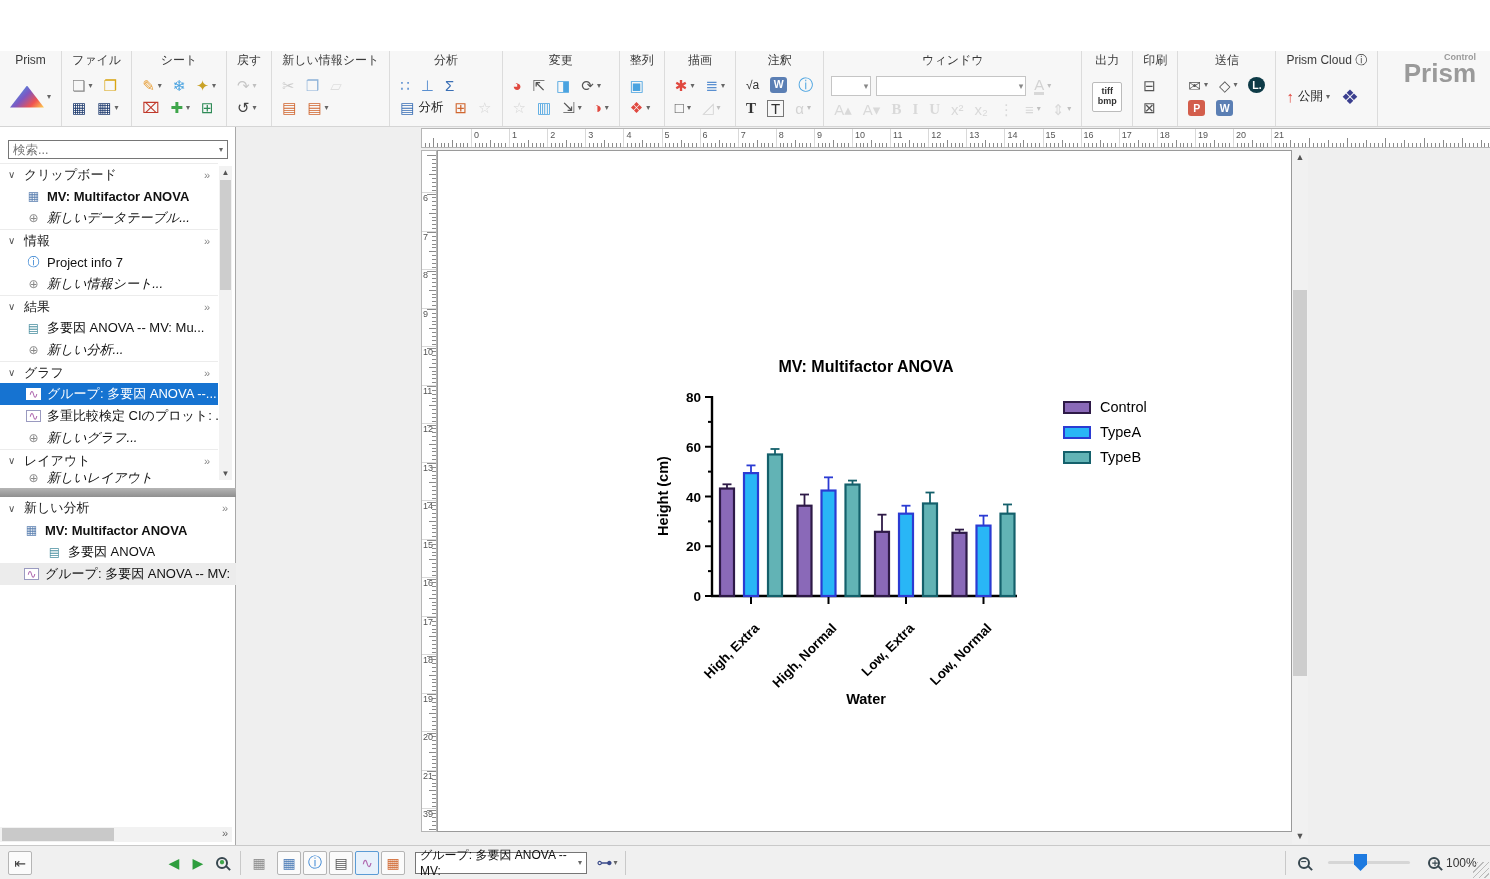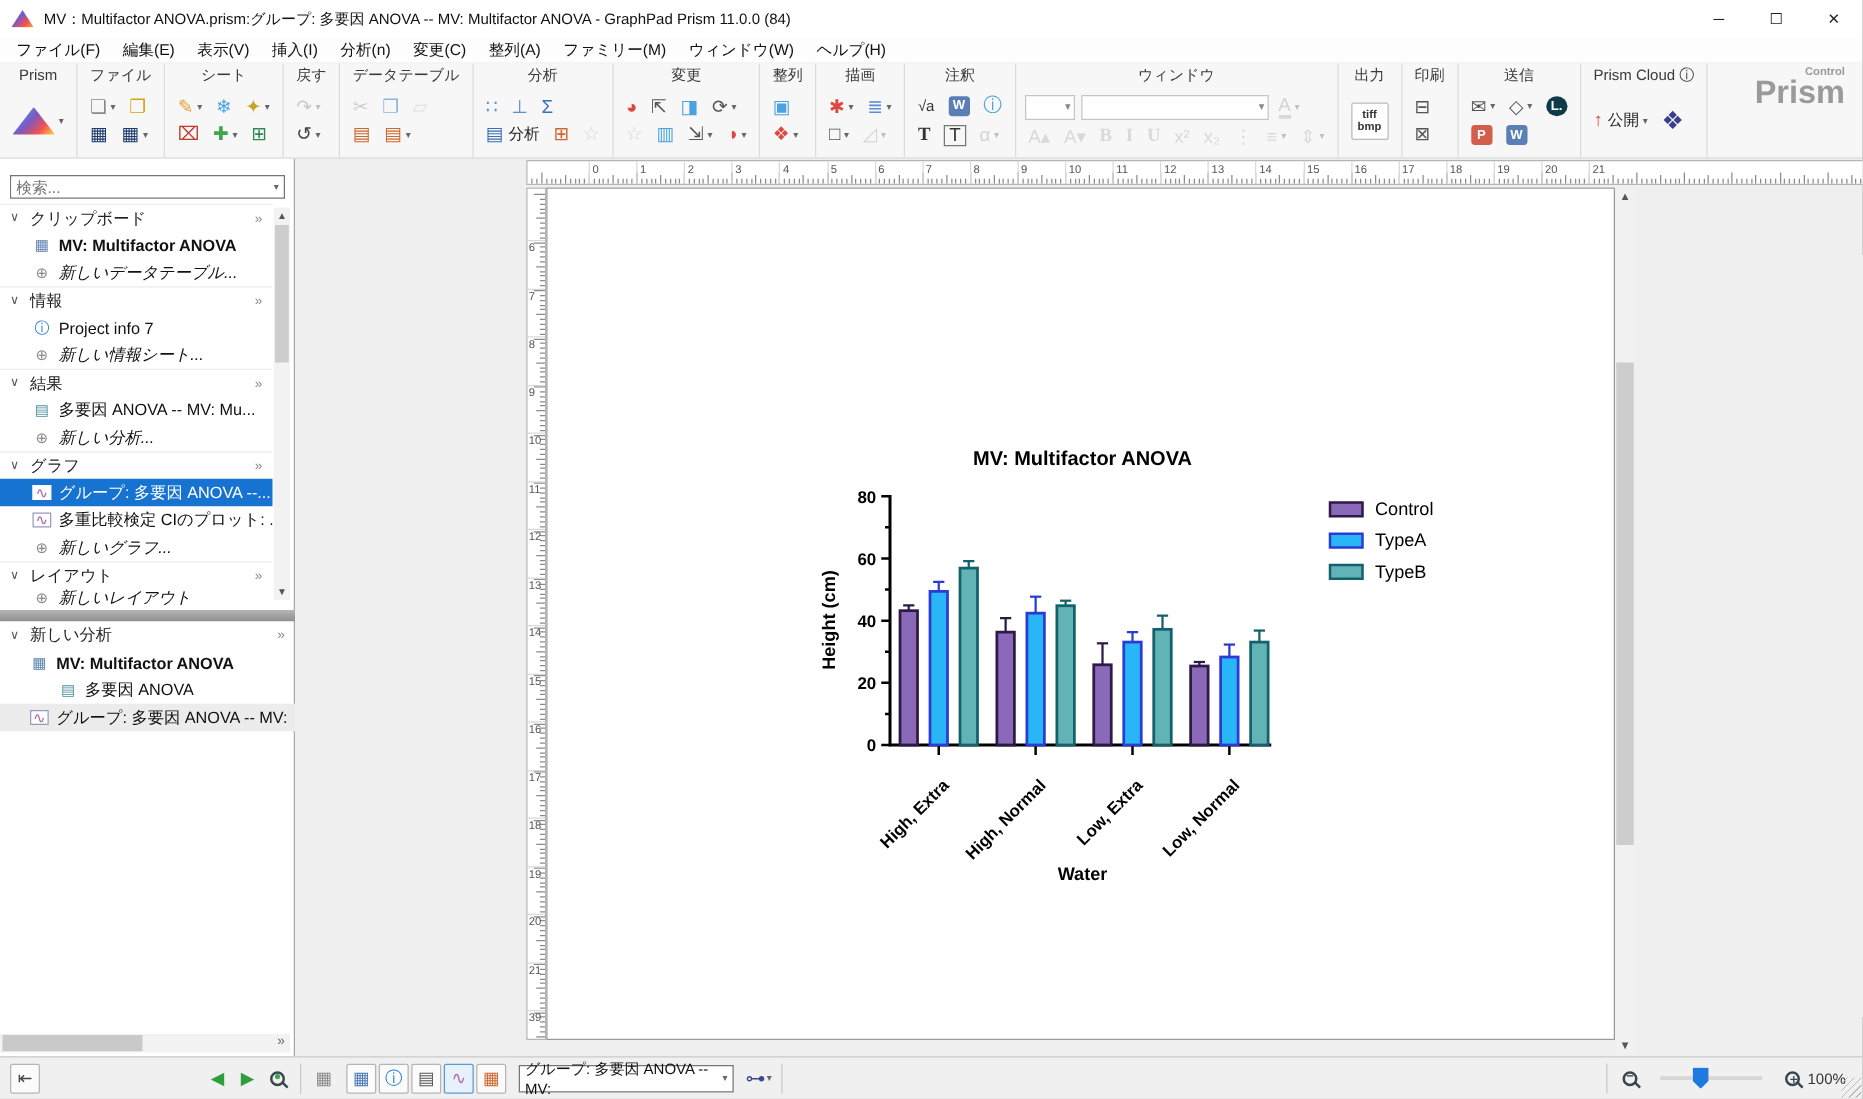--- a/index.html
+++ b/index.html
@@ -114,42 +114,21 @@
     clip-path:polygon(0 0,100% 0,100% 62%,50% 100%,0 62%); }
   #zoom-label { font-size:12px; color:#333; width:44px; }
   #resize-grip { position:absolute; right:1px; bottom:1px; width:16px; height:16px;
     background:repeating-linear-gradient(135deg, transparent 0 3px, #bbb 3px 4px); }
 </style>
 </head>
 <body>
 
 <div id="window">
 
-  <div id="titlebar">
-    <span class="app-logo"></span>
-    <span id="title-text">MV：Multifactor ANOVA.prism:グループ: 多要因 ANOVA -- MV: Multifactor ANOVA - GraphPad Prism 11.0.0 (84)</span>
-    <span class="win-controls">
-      <span class="win-btn">─</span>
-      <span class="win-btn">☐</span>
-      <span class="win-btn">✕</span>
-    </span>
-  </div>
-
-  <div id="menubar">
-      <span class="menu-item">ファイル(F)</span>
-      <span class="menu-item">編集(E)</span>
-      <span class="menu-item">表示(V)</span>
-      <span class="menu-item">挿入(I)</span>
-      <span class="menu-item">分析(n)</span>
-      <span class="menu-item">変更(C)</span>
-      <span class="menu-item">整列(A)</span>
-      <span class="menu-item">ファミリー(M)</span>
-      <span class="menu-item">ウィンドウ(W)</span>
-      <span class="menu-item">ヘルプ(H)</span>
-    </div>
+
 
   <div id="ribbon">
       <div class="rgroup">
         <div class="rlabel">Prism</div>
         <div class="rrows">
           <div class="rrow">
             <span class="rbtn">
               <span class="prism-big-logo"></span>
               <span class="caret">▾</span>
             </span>
@@ -220,21 +199,21 @@
           </div>
           <div class="rrow">
             <span class="rbtn">
               <span class="glyph" style="color: rgb(68, 68, 68);">↺</span>
               <span class="caret">▾</span>
             </span>
           </div>
         </div>
       </div>
       <div class="rgroup">
-        <div class="rlabel">データテーブル</div>
+        <div class="rlabel">新しい情報シート</div>
         <div class="rrows">
           <div class="rrow">
             <span class="rbtn dis">
               <span class="glyph" style="color: rgb(136, 136, 136);">✂</span>
             </span>
             <span class="rbtn">
               <span class="glyph" style="color: rgb(143, 179, 217);">❐</span>
             </span>
             <span class="rbtn dis">
               <span class="glyph" style="color: rgb(155, 196, 155);">▱</span>

